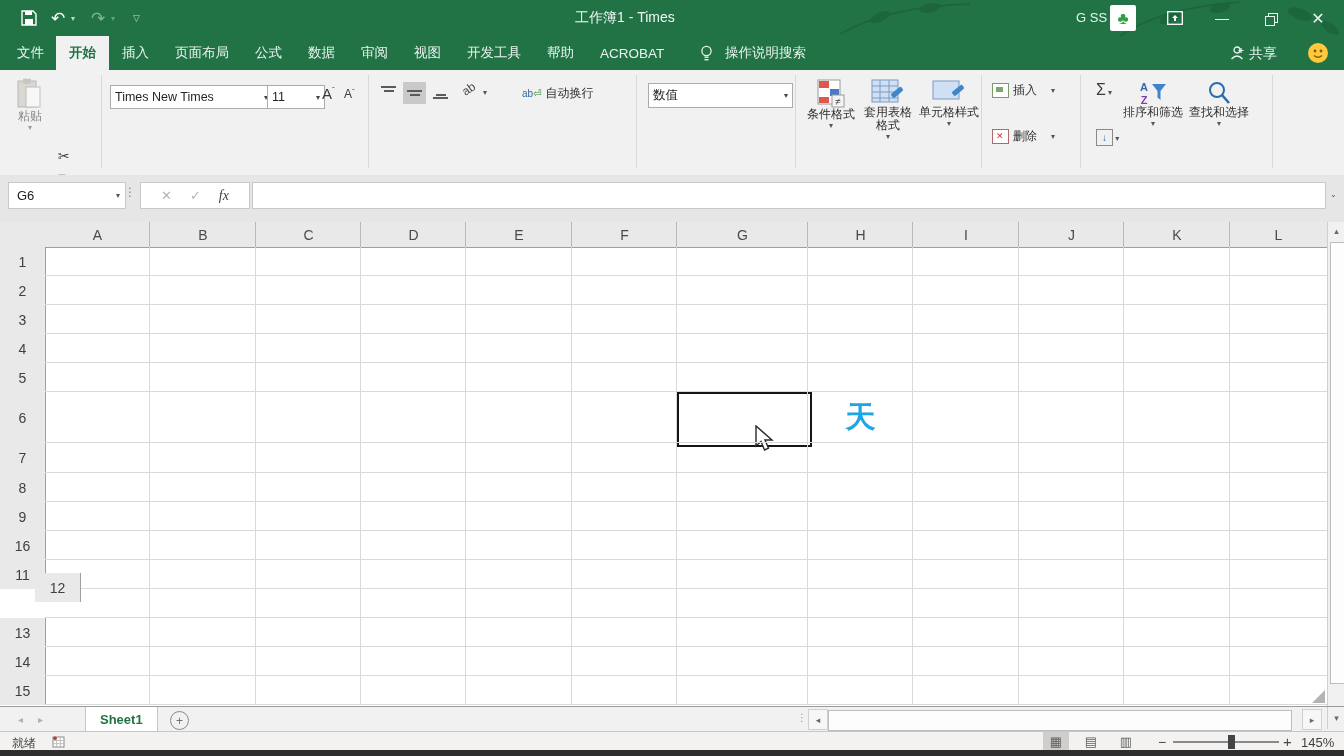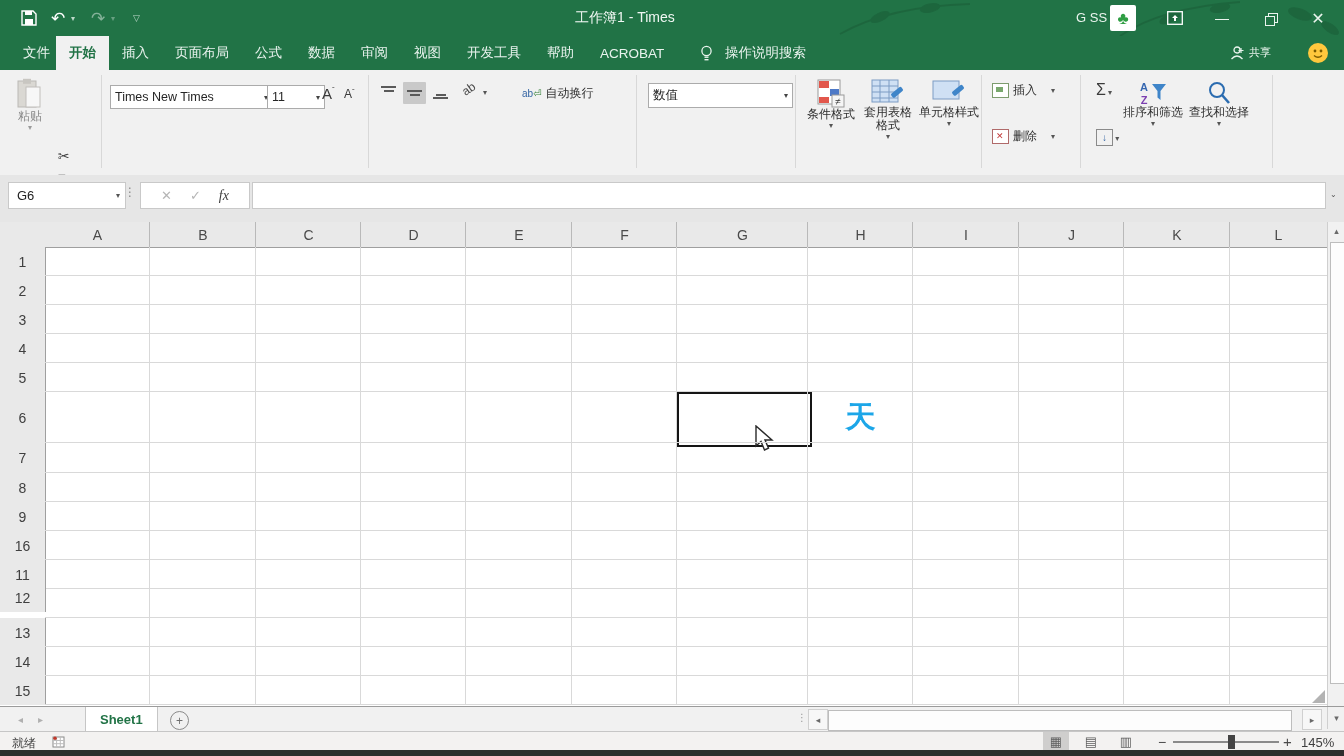--- a/index.html
+++ b/index.html
@@ -16,21 +16,21 @@
   .qat-dd{color:#bcd8c9;font-size:8px;}
   .dim{opacity:.45;}
   #win-title{color:#f0f7f3;font-size:14px;}
   .winbtn{width:34px;height:30px;color:#eaf4ee;font-size:14px;}
   #avatar{width:26px;height:26px;background:#fff;border-radius:2px;}
   #avatar span{color:#2f9e44;font-size:17px;line-height:1;}
 
   
   .rtab{height:34px;padding:0 13px;color:#e9f3ee;font-size:13.5px;display:flex;align-items:center;}
   .rtab.active{background:#f1f1f1;color:#217346;font-weight:bold;}
-  #share-lbl{color:#eaf4ee;font-size:11px;}
+  #share-lbl{color:#eaf4ee;font-size:14px;}
 
   
   #ribbon{left:0;top:70px;width:1344px;height:105px;background:#f1f1f1;border-bottom:1px solid #d2d2d2;}
   .gsep{width:1px;top:5px;height:93px;background:#d8d8d8;}
   .glabel{color:#605f5d;font-size:11.5px;text-align:center;}
   .launcher{color:#7a7a7a;font-size:9px;}
   .combo{background:#fff;border:1px solid #ababab;font-size:12.5px;color:#262626;display:flex;align-items:center;padding:0 4px;}
   .combo .dd{margin-left:auto;color:#444;font-size:8px;}
   .btn-sm{color:#3b3b3b;font-size:13px;}
   .dd{color:#555;font-size:8px;}
@@ -136,21 +136,21 @@
     <div class="winbtn abs flexc" style="left:1253px;top:3px">
       <div style="position:relative;width:11px;height:11px">
         <div style="position:absolute;left:3px;top:0;width:8px;height:8px;border:1px solid #eaf4ee"></div>
         <div style="position:absolute;left:0;top:3px;width:8px;height:8px;border:1px solid #eaf4ee;background:#217346"></div>
       </div>
     </div>
     <div class="winbtn abs flexc" style="left:1301px;top:3px;font-size:16px">✕</div>
   </div>
 
   <div id="tabrow" class="abs">
-    <div class="rtab abs" style="left:10px;top:0">文件</div>
+    <div class="rtab abs" style="left:4px;top:0">文件</div>
     <div id="ribbon-tabs" class="abs" style="left:56px;top:0;display:flex">
         <div class="rtab active">开始</div>
         <div class="rtab">插入</div>
         <div class="rtab">页面布局</div>
         <div class="rtab">公式</div>
         <div class="rtab">数据</div>
         <div class="rtab">审阅</div>
         <div class="rtab">视图</div>
         <div class="rtab">开发工具</div>
         <div class="rtab">帮助</div>
@@ -485,21 +485,21 @@
       <div class="rowhead" style="top: 221px; height: 30px; position: absolute;">7</div>
       <div class="hline" style="top: 250px; left: 45px; width: 1282px; position: absolute;"></div>
       <div class="rowhead" style="top: 251px; height: 29px; position: absolute;">8</div>
       <div class="hline" style="top: 279px; left: 45px; width: 1282px; position: absolute;"></div>
       <div class="rowhead" style="top: 280px; height: 29px; position: absolute;">9</div>
       <div class="hline" style="top: 308px; left: 45px; width: 1282px; position: absolute;"></div>
       <div class="rowhead" style="top: 309px; height: 29px; position: absolute;">16</div>
       <div class="hline" style="top: 337px; left: 45px; width: 1282px; position: absolute;"></div>
       <div class="rowhead" style="top: 338px; height: 29px; position: absolute;">11</div>
       <div class="hline" style="top: 366px; left: 45px; width: 1282px; position: absolute;"></div>
-      <div class="rowhead" style="top: 361px; height: 29px; position: absolute;">12</div>
+      <div class="rowhead" style="top: 351px; height: 29px; position: absolute; margin-left: 35px;">12</div>
       <div class="hline" style="top: 395px; left: 45px; width: 1282px; position: absolute;"></div>
       <div class="rowhead" style="top: 396px; height: 29px; position: absolute;">13</div>
       <div class="hline" style="top: 424px; left: 45px; width: 1282px; position: absolute;"></div>
       <div class="rowhead" style="top: 425px; height: 29px; position: absolute;">14</div>
       <div class="hline" style="top: 453px; left: 45px; width: 1282px; position: absolute;"></div>
       <div class="rowhead" style="top: 454px; height: 29px; position: absolute;">15</div>
       <div class="hline" style="top: 482px; left: 45px; width: 1282px; position: absolute;"></div>
     </div>
 
   <div id="vscroll" class="abs">

